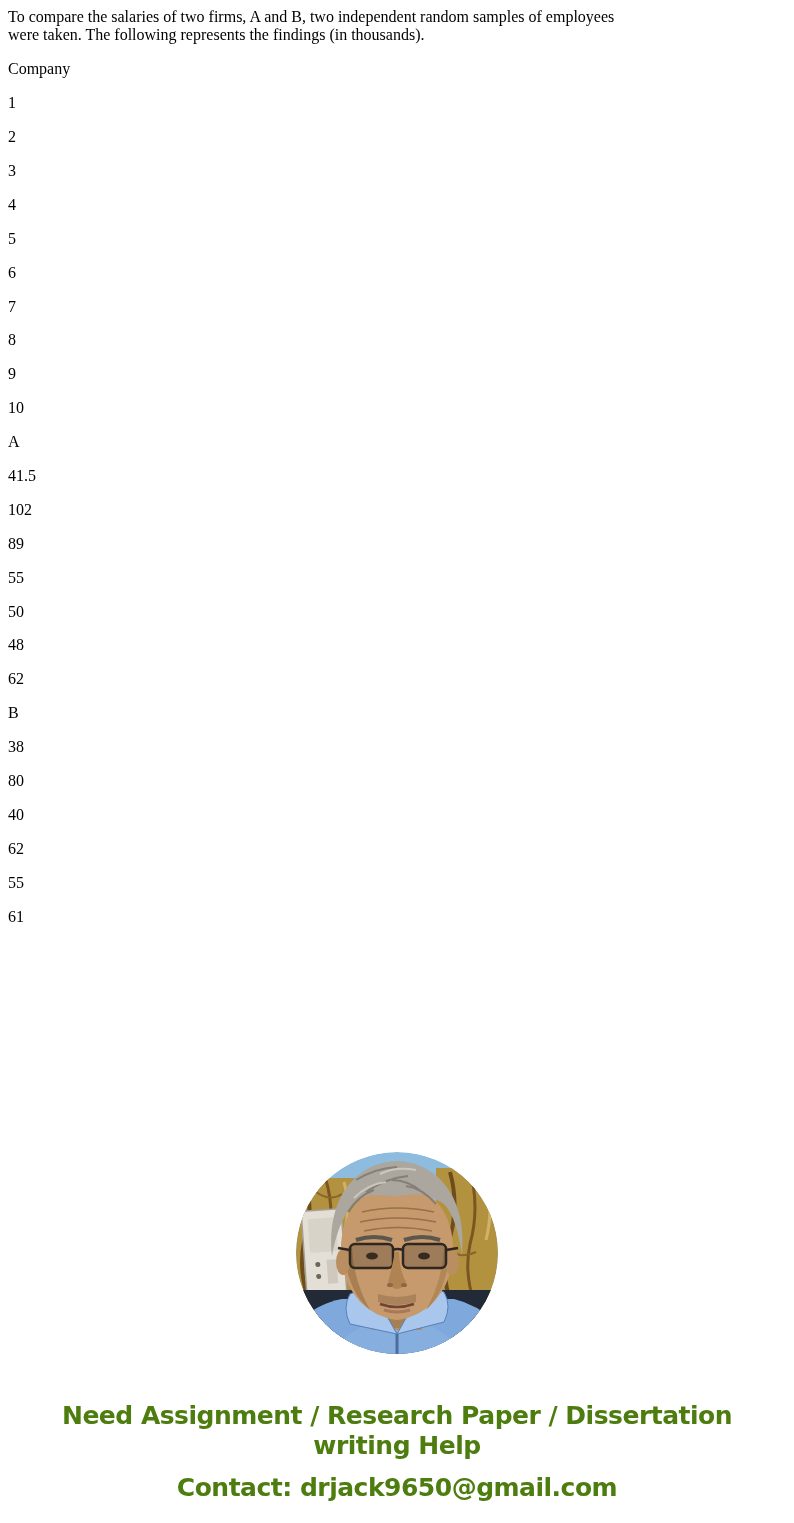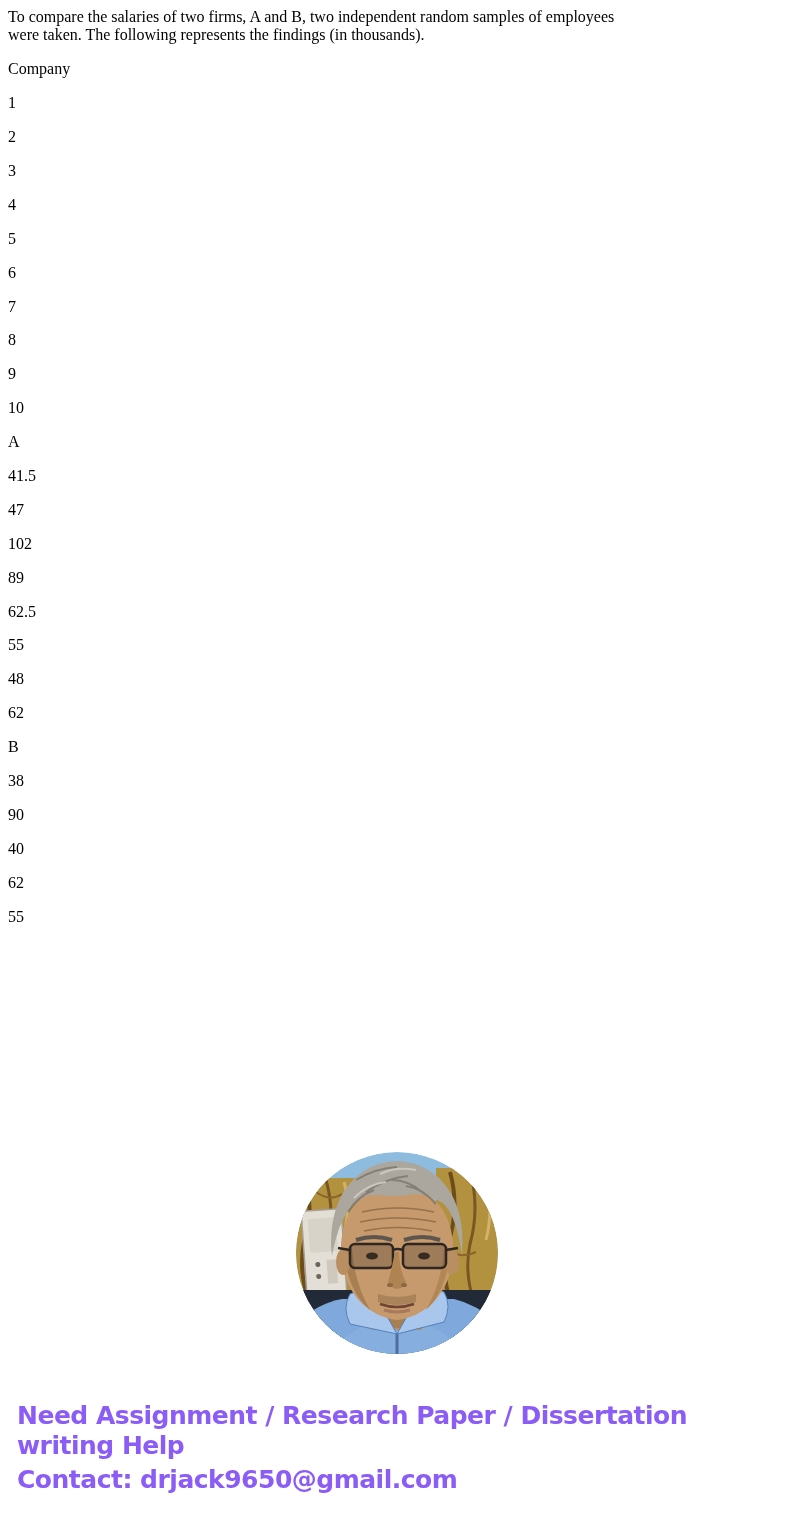--- a/index.html
+++ b/index.html
@@ -33,33 +33,34 @@
     position: absolute;
     left: 296px; top: 28px;
     width: 202px; height: 202px;
     border-radius: 50%;
     overflow: hidden;
   }
   .promo-text {
     position: absolute;
     top: 277px; left: 0;
     width: 794px;
+    text-align: center;
     font-family: "DejaVu Sans", "Liberation Sans", sans-serif;
     font-weight: bold;
-    color: #8b5cf6;
+    color: #4d7c0f;
   }
   .promo-heading {
     margin: 0 auto;
     width: 760px;
     font-size: 25px;
     line-height: 30px;
     letter-spacing: -0.5px;
   }
   .promo-contact {
-    margin: 4px auto;
+    margin: 12px auto;
     width: 760px;
     font-size: 25px;
     line-height: 30px;
     letter-spacing: -0.5px;
   }
 </style>
 </head>
 <body>
 
 <div class="doc">
@@ -71,33 +72,33 @@
       <p>3</p>
       <p>4</p>
       <p>5</p>
       <p>6</p>
       <p>7</p>
       <p>8</p>
       <p>9</p>
       <p>10</p>
       <p>A</p>
       <p>41.5</p>
-      <p>47</p>
       <p>102</p>
       <p>89</p>
-      <p>62.5</p>
       <p>55</p>
+      <p>50</p>
       <p>48</p>
       <p>62</p>
       <p>B</p>
       <p>38</p>
-      <p>90</p>
+      <p>80</p>
       <p>40</p>
       <p>62</p>
       <p>55</p>
+      <p>61</p>
     </div>
 </div>
 
 <div class="promo">
   <div class="avatar">
     <svg width="202" height="202" viewBox="0 0 202 202" xmlns="http://www.w3.org/2000/svg">
       <defs>
         <clipPath id="circ">
             <circle cx="101" cy="101" r="101"></circle>
           </clipPath>

